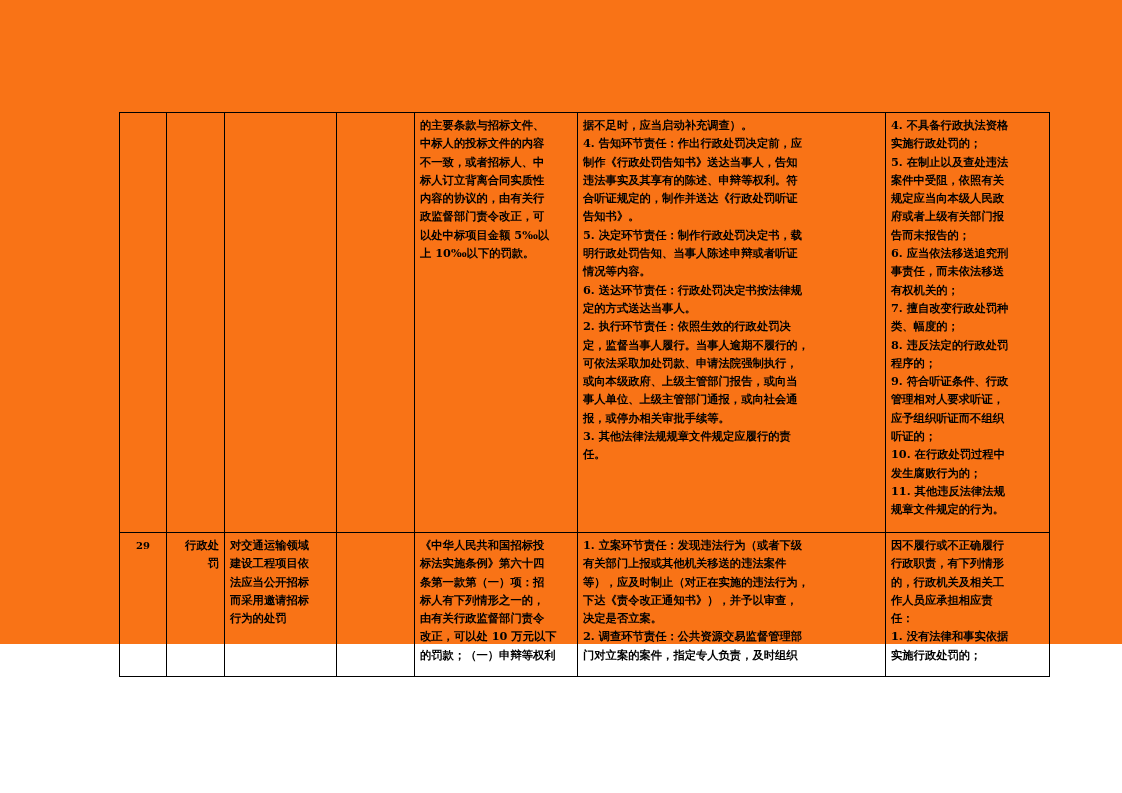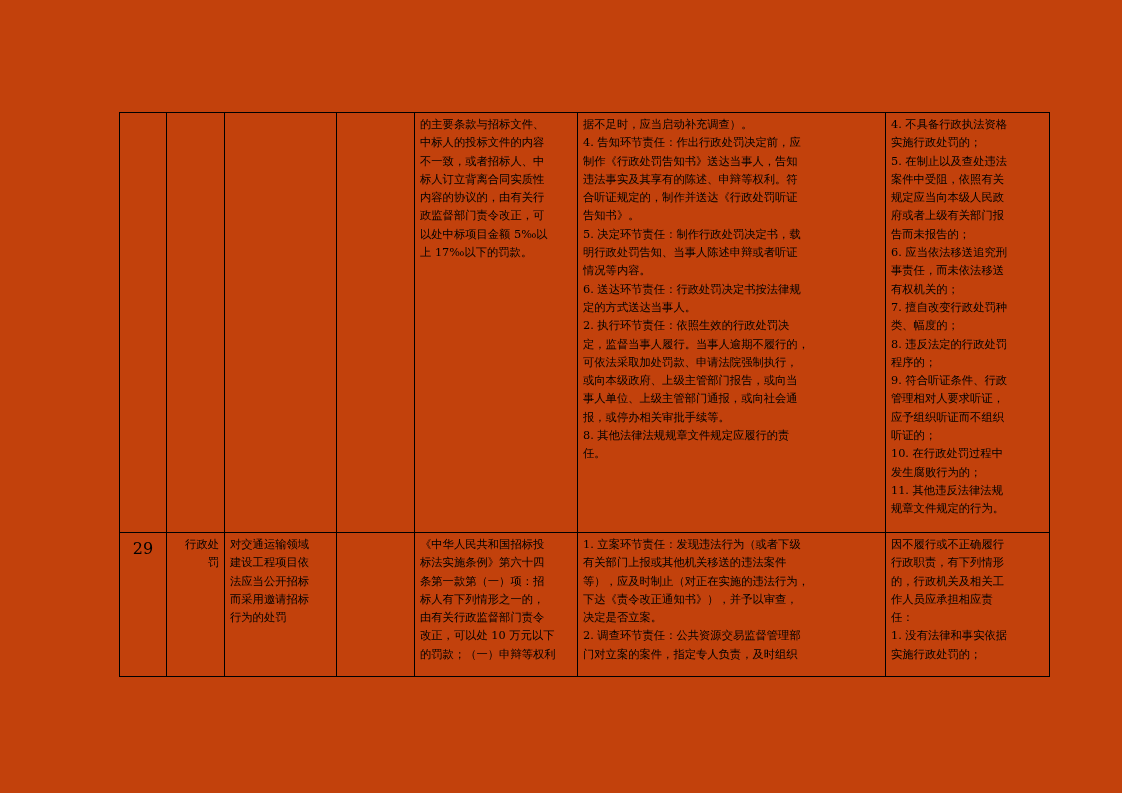--- a/index.html
+++ b/index.html
@@ -10,22 +10,23 @@
   body {
     width: 1122px;
     height: 793px;
     font-family: "DejaVu Sans", "Liberation Sans", sans-serif;
     color: #000000;
     overflow: hidden;
   }
   .page {
     position: relative;
     width: 1122px;
-    height: 793px;
-    background: #c2410c;
+    height: 644px;
+    background: #f97316;
+    font-weight: bold;
   }
   .doc-table {
     position: absolute;
     left: 119px;
     top: 112px;
     width: 930px;
     border-collapse: collapse;
     table-layout: fixed;
   }
   .doc-table td {
@@ -45,21 +46,21 @@
   .c-basis { width: 163px; }
   .c-proc  { width: 308px; }
   .c-resp  { width: 164px; margin-left: 8px; }
 
   .cell-text { margin: 0; }
   .vcenter {
     vertical-align: middle;
   }
   .idx-num {
     font-family: "DejaVu Serif", "Liberation Serif", serif;
-    font-size: 16px;
+    font-size: 10px;
   }
   .row-top td { height: 412px; }
   .row-bottom td { height: 136px; }
   .type-cell {
     text-align: right;
     line-height: 1.7;
   }
   .name-cell {
     text-align: left;
     line-height: 1.72;
@@ -87,41 +88,41 @@
         <td class="c-name"></td>
         <td class="c-blank"></td>
         <td class="c-basis">
           <p class="cell-text">的主要条款与招标文件、</p>
           <p class="cell-text">中标人的投标文件的内容</p>
           <p class="cell-text">不一致，或者招标人、中</p>
           <p class="cell-text">标人订立背离合同实质性</p>
           <p class="cell-text">内容的协议的，由有关行</p>
           <p class="cell-text">政监督部门责令改正，可</p>
           <p class="cell-text">以处中标项目金额 5‰以</p>
-          <p class="cell-text">上 17‰以下的罚款。</p>
+          <p class="cell-text">上 10‰以下的罚款。</p>
         </td>
         <td class="c-proc">
           <p class="cell-text">据不足时，应当启动补充调查）。</p>
           <p class="cell-text">4. 告知环节责任：作出行政处罚决定前，应</p>
           <p class="cell-text">制作《行政处罚告知书》送达当事人，告知</p>
           <p class="cell-text">违法事实及其享有的陈述、申辩等权利。符</p>
           <p class="cell-text">合听证规定的，制作并送达《行政处罚听证</p>
           <p class="cell-text">告知书》。</p>
           <p class="cell-text">5. 决定环节责任：制作行政处罚决定书，载</p>
           <p class="cell-text">明行政处罚告知、当事人陈述申辩或者听证</p>
           <p class="cell-text">情况等内容。</p>
           <p class="cell-text">6. 送达环节责任：行政处罚决定书按法律规</p>
           <p class="cell-text">定的方式送达当事人。</p>
           <p class="cell-text">2. 执行环节责任：依照生效的行政处罚决</p>
           <p class="cell-text">定，监督当事人履行。当事人逾期不履行的，</p>
           <p class="cell-text">可依法采取加处罚款、申请法院强制执行，</p>
           <p class="cell-text">或向本级政府、上级主管部门报告，或向当</p>
           <p class="cell-text">事人单位、上级主管部门通报，或向社会通</p>
           <p class="cell-text">报，或停办相关审批手续等。</p>
-          <p class="cell-text">8. 其他法律法规规章文件规定应履行的责</p>
+          <p class="cell-text">3. 其他法律法规规章文件规定应履行的责</p>
           <p class="cell-text">任。</p>
         </td>
         <td class="c-resp">
           <p class="cell-text">4. 不具备行政执法资格</p>
           <p class="cell-text">实施行政处罚的；</p>
           <p class="cell-text">5. 在制止以及查处违法</p>
           <p class="cell-text">案件中受阻，依照有关</p>
           <p class="cell-text">规定应当向本级人民政</p>
           <p class="cell-text">府或者上级有关部门报</p>
           <p class="cell-text">告而未报告的；</p>

